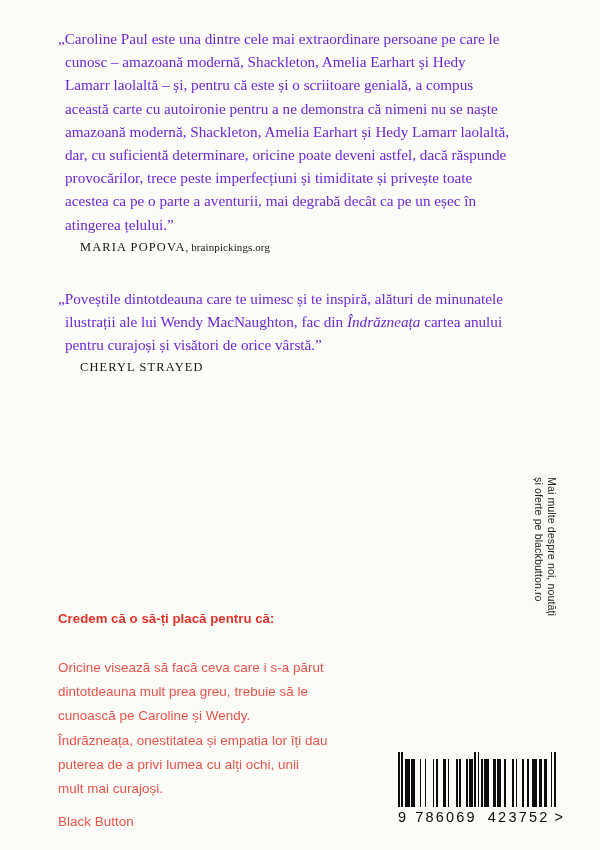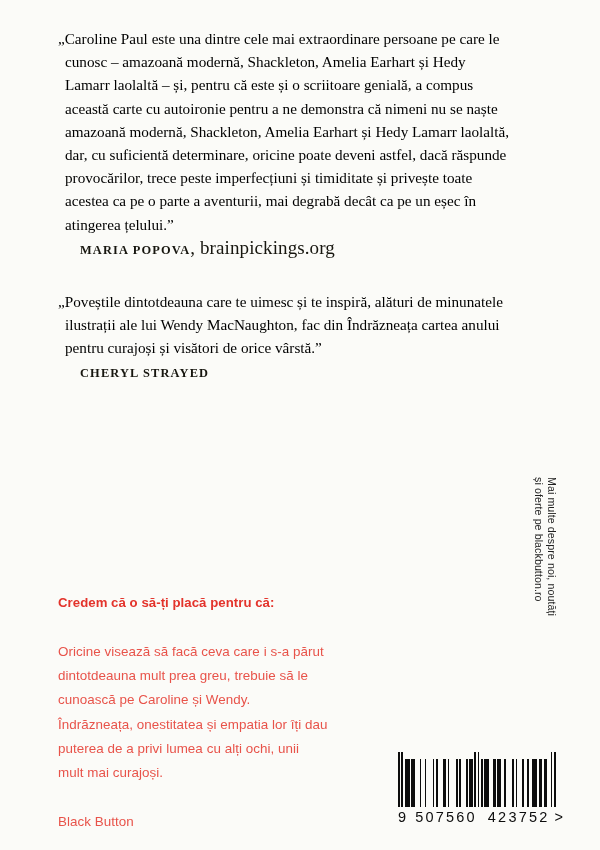--- a/index.html
+++ b/index.html
@@ -28,53 +28,53 @@
     width: 452px;
   }
   .blurb {
     margin-bottom: 30px;
   }
   .blurb-text {
     font-family: "Liberation Serif", "DejaVu Serif", serif;
     font-size: 15.2px;
     line-height: 23.2px;
     text-align: left;
-    color: #000000;
+    color: #6d28d9;
     text-indent: -7px;
     margin: 0;
     padding-left: 7px;
   }
   .blurb-text .ital {
+    font-style: italic;
   }
   .attrib {
     margin: 2px 0 0 0;
     padding-left: 22px;
     font-family: "Liberation Serif", "DejaVu Serif", serif;
     font-size: 12.4px;
     line-height: 19px;
     letter-spacing: 1.15px;
     color: #17160f;
   }
   .attrib .src {
     font-variant: normal;
     text-transform: none;
     letter-spacing: 0.1px;
-    font-size: 19px;
+    font-size: 11px;
     text-align: right;
   }
   .attrib .name {
     text-transform: uppercase;
-    font-weight: bold;
   }
 
   
   .promo {
     position: absolute;
     left: 58px;
-    top: 594px;
+    top: 610px;
     width: 270px;
     font-family: "Liberation Sans", "DejaVu Sans", sans-serif;
   }
   .promo-heading {
     margin: 0;
     font-size: 13.2px;
     font-weight: bold;
     line-height: 17px;
     color: #e3332b;
     letter-spacing: 0.05px;
@@ -257,19 +257,19 @@
         <span class="short" style="width: 3.32632px;"></span>
         <span class="gap" style="width: 1.66316px;"></span>
         <span class="short" style="width: 3.32632px;"></span>
         <span class="gap" style="width: 3.32632px;"></span>
         <span class="" style="width: 1.66316px;"></span>
         <span class="gap" style="width: 1.66316px;"></span>
         <span class="" style="width: 1.66316px;"></span>
       </div>
     <div class="barcode-digits">
       <span class="lead">9</span>
-      <span class="grp1">507560</span>
+      <span class="grp1">786069</span>
       <span class="grp2">423752</span>
       <span class="trail">&gt;</span>
     </div>
   </div>
 
 </div>
 
 </body></html>

